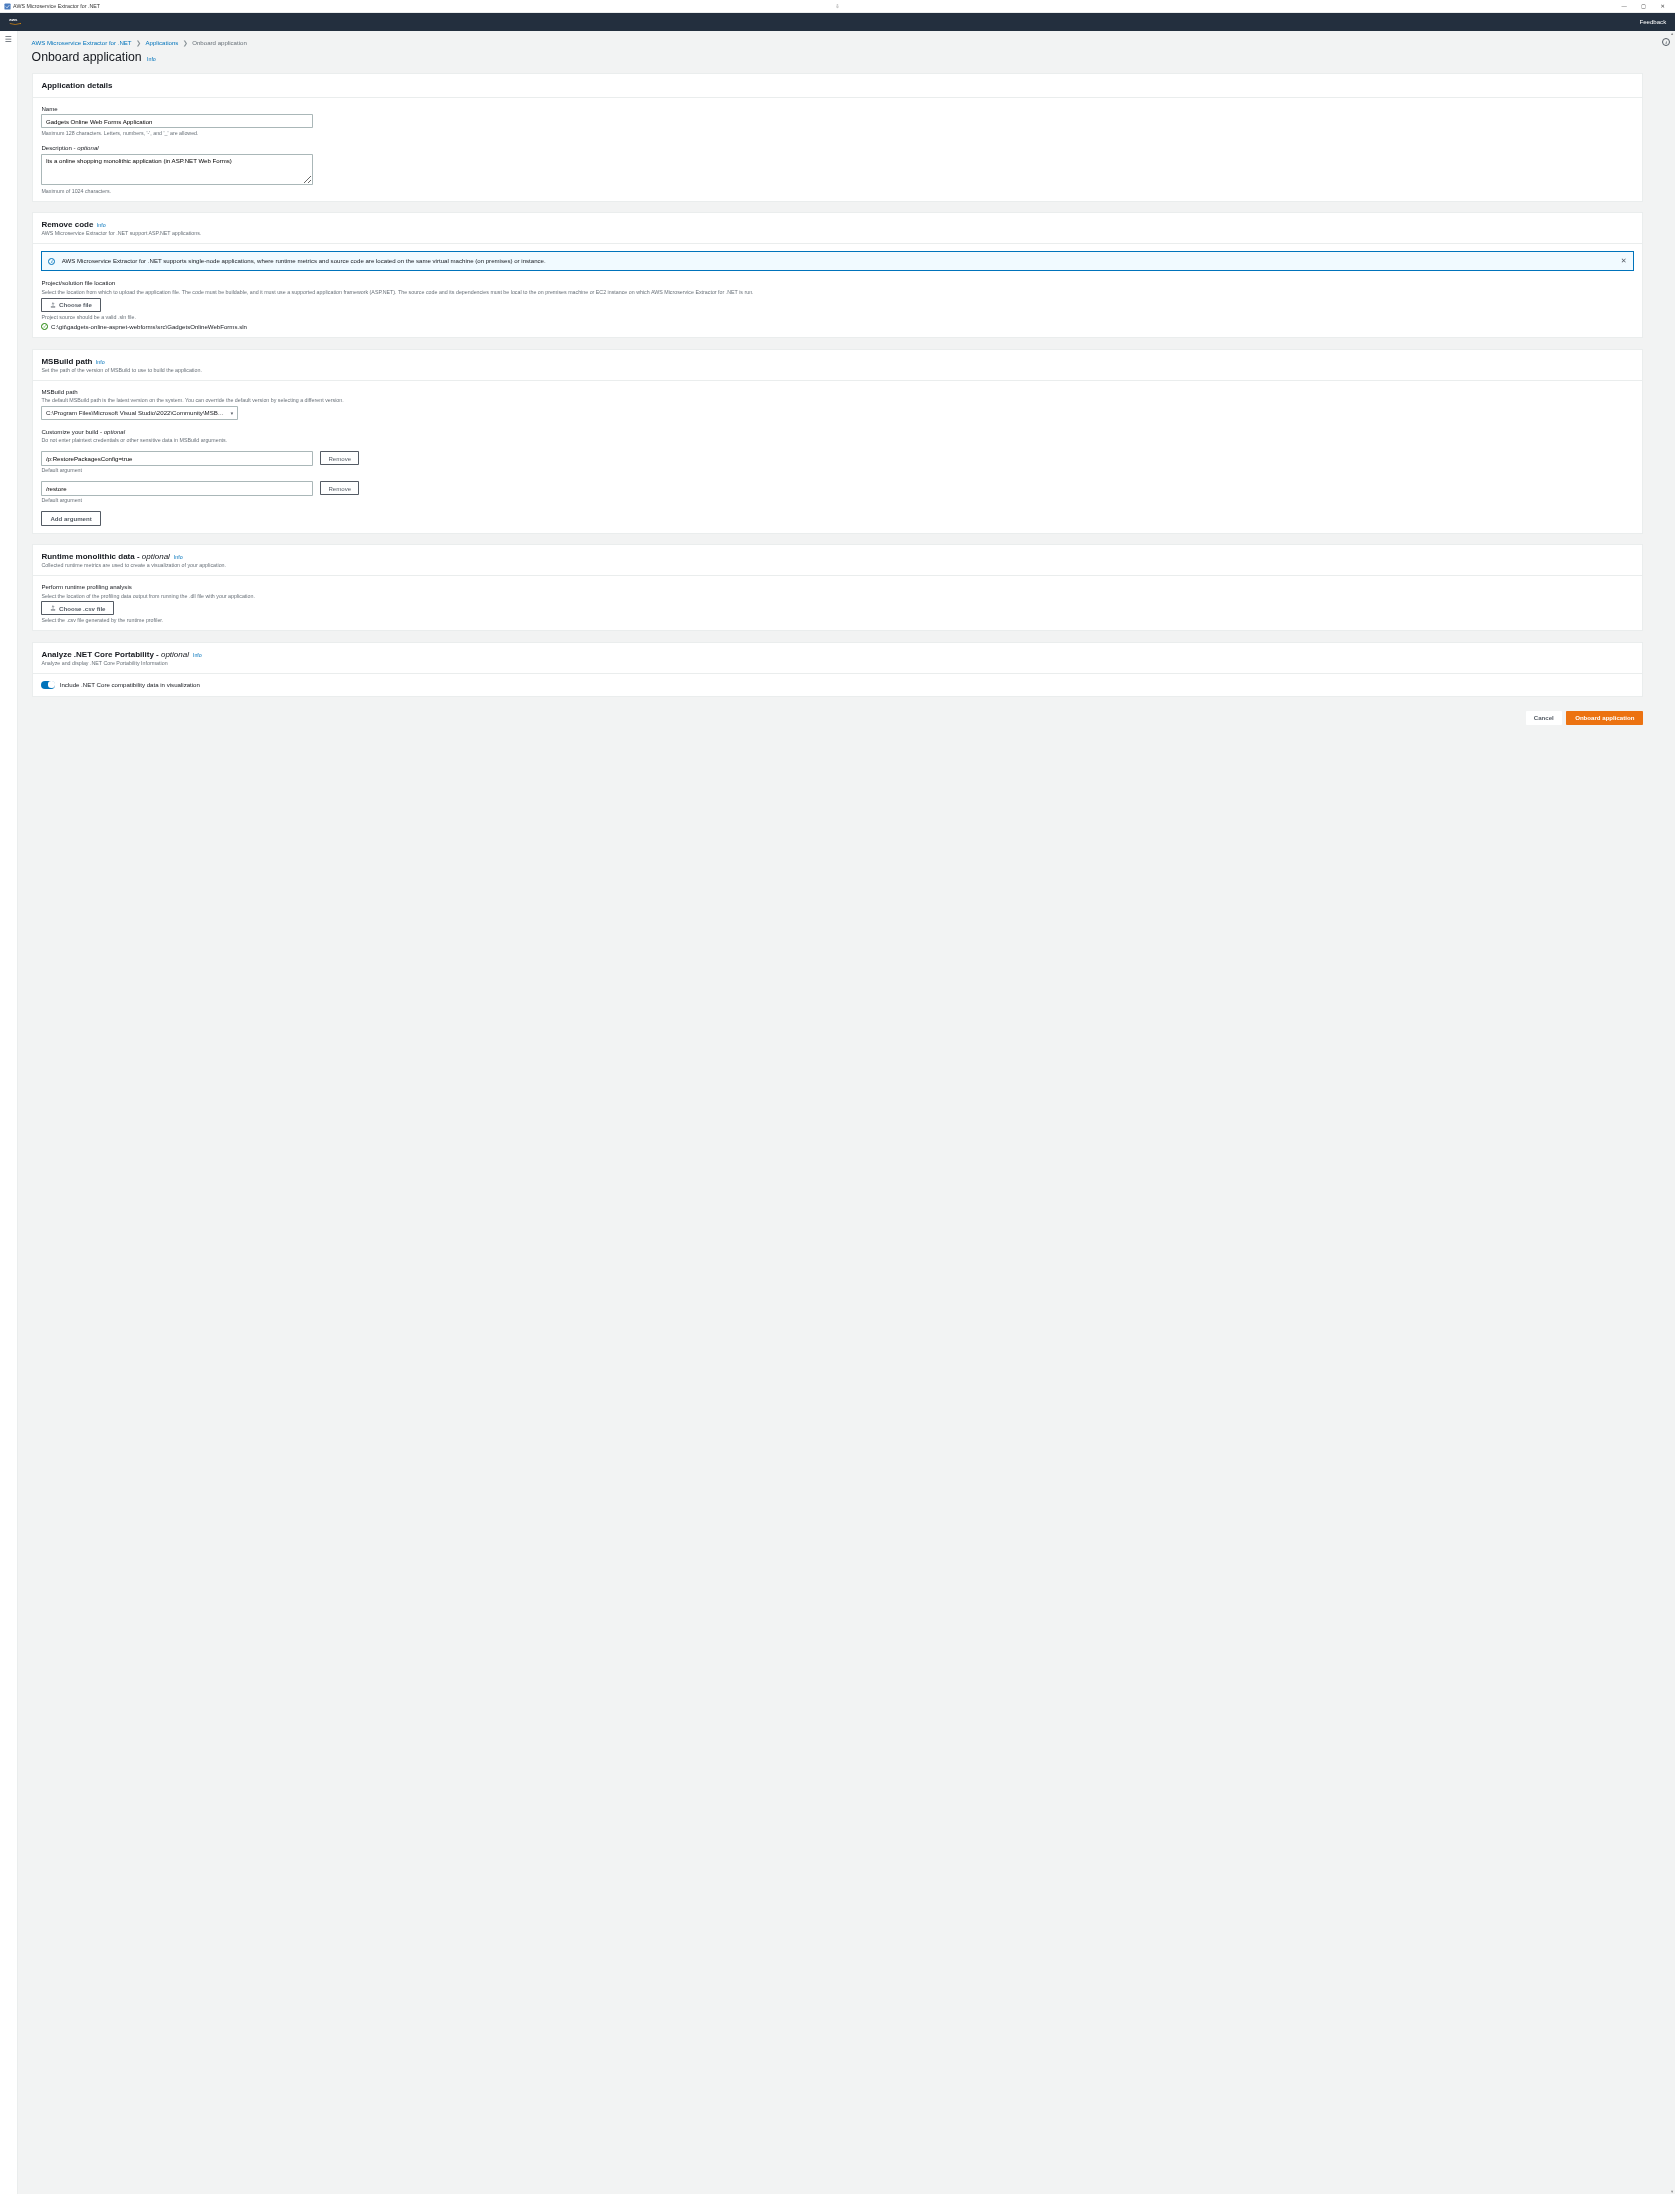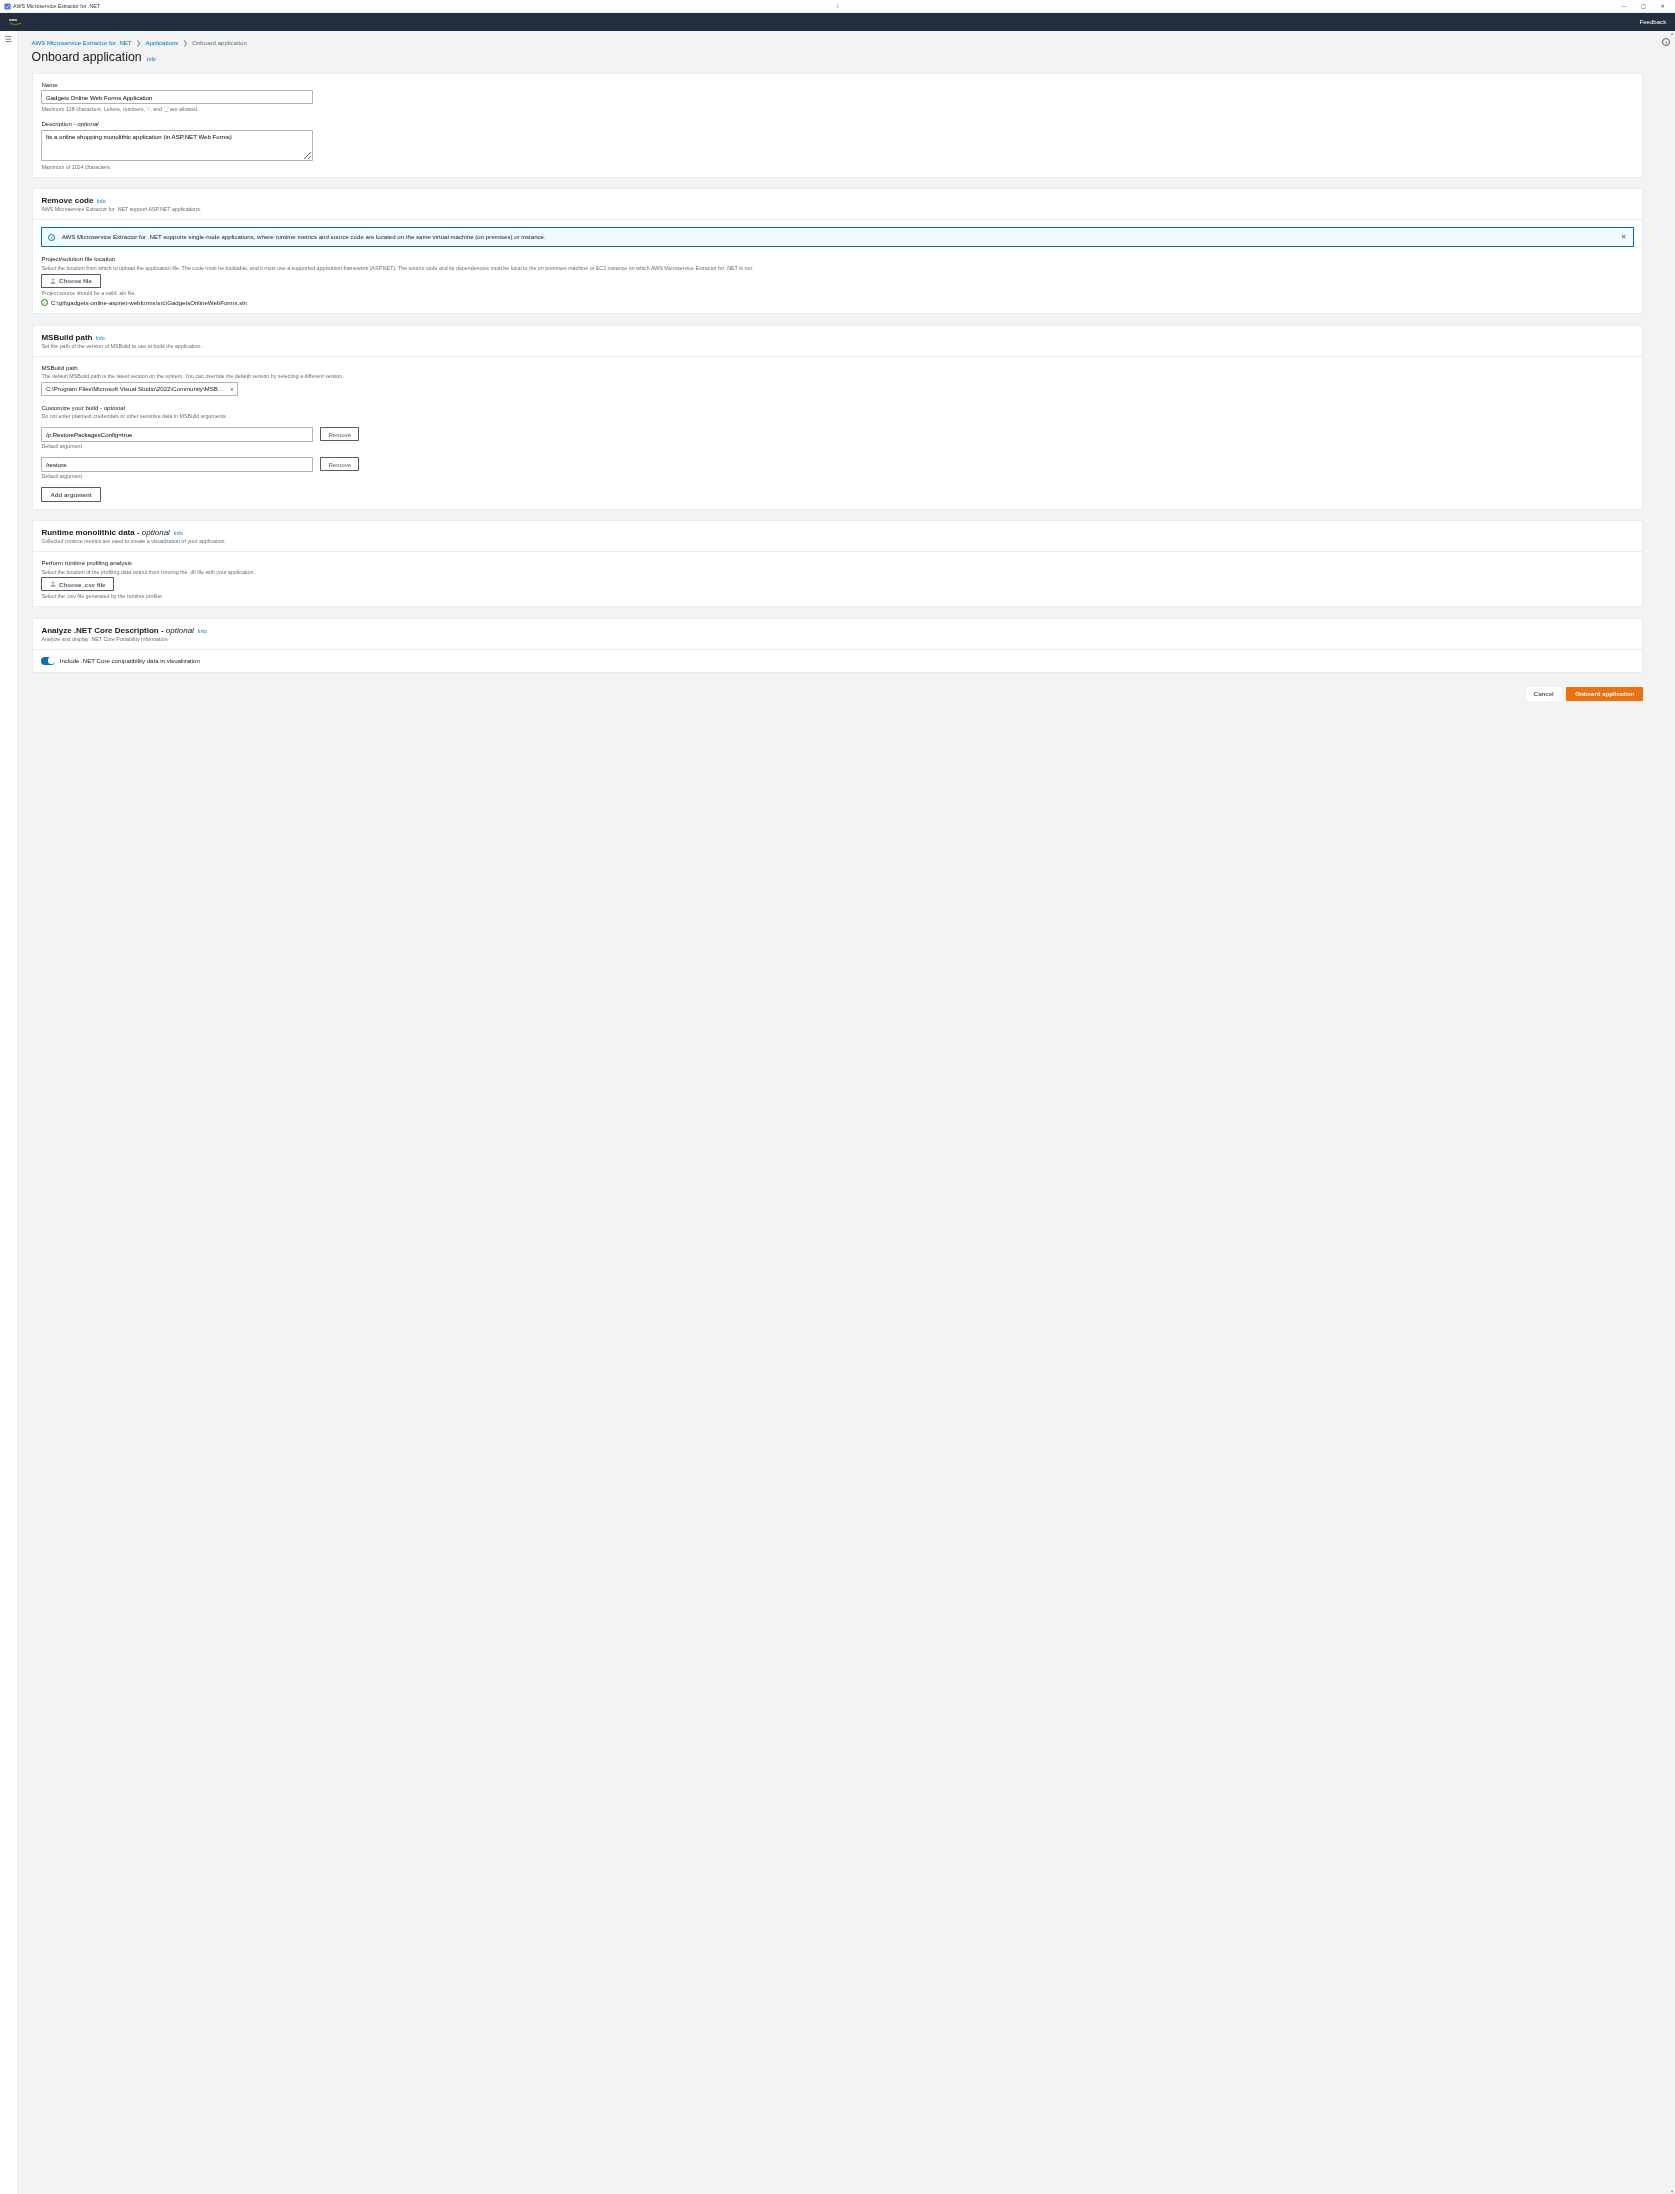--- a/index.html
+++ b/index.html
@@ -129,20 +129,23 @@
       <span class="sep">❯</span>
       <span class="current">Onboard application</span>
     </div>
 
     <div class="page-title-row">
       <h1 class="page-title">Onboard application</h1>
       <a class="info-link">Info</a>
     </div>
 
     <div class="panel">
+      <div class="panel-header">
+        <span class="panel-title">Application details</span>
+      </div>
       <div class="panel-body">
         <div class="form-group">
           <label class="form-label">Name</label>
           <input type="text" value="Gadgets Online Web Forms Application" style="">
           <div class="form-hint">Maximum 128 characters. Letters, numbers, '-', and '_' are allowed.</div>
         </div>
         <div class="form-group">
           <label class="form-label">
             <span>Description</span> - <span class="optional">optional</span>
           </label>
@@ -240,21 +243,21 @@
             <span>Choose .csv file</span>
           </button>
           <div class="form-hint">Select the .csv file generated by the runtime profiler.</div>
         </div>
       </div>
     </div>
 
     <div class="panel">
       <div class="panel-header">
         <span class="panel-title">
-          <span>Analyze .NET Core Description</span> - <span class="optional">optional</span>
+          <span>Analyze .NET Core Portability</span> - <span class="optional">optional</span>
         </span>
         &nbsp;<a class="info-link">Info</a>
         <div class="panel-subtitle">Analyze and display .NET Core Portability Information</div>
       </div>
       <div class="panel-body">
         <div class="toggle-row">
           <div class="toggle"></div>
           <span>Include .NET Core compatibility data in visualization</span>
         </div>
       </div>

